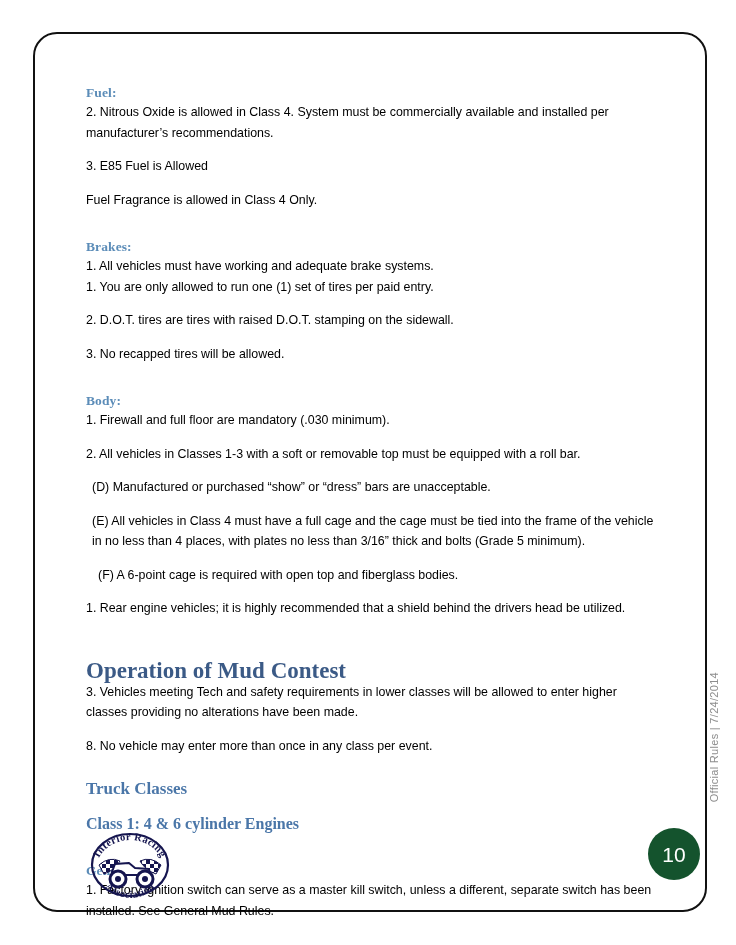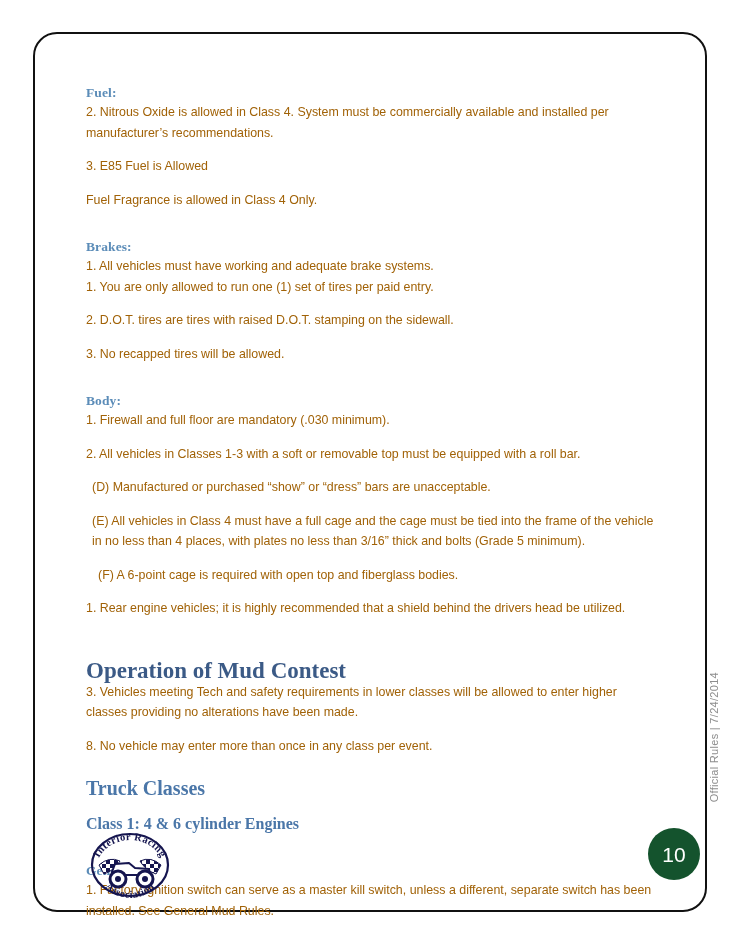--- a/index.html
+++ b/index.html
@@ -42,21 +42,21 @@
     font-family: "Liberation Serif", serif;
     font-weight: bold;
     font-size: 13.5px;
     line-height: 17px;
     margin: 0 0 1px 0;
     letter-spacing: .1px;
   }
   .sub-head.spaced { margin-top: 28px; }
 
   .para {
-    color: #a16207;
+    color: #000000;
     font-family: "Liberation Sans", sans-serif;
     font-size: 12.4px;
     line-height: 20.5px;
     margin: 0;
     text-align: left;
   }
   .para + .para { margin-top: 13px; }
   .para.tight { margin-top: 0; }
   .para.ind1 { padding-left: 6px; }
   .para.ind2 { padding-left: 12px; }
@@ -67,21 +67,21 @@
     font-weight: bold;
     font-size: 23px;
     line-height: 23px;
     margin: 0;
     padding: 0;
   }
   h2.section {
     color: #4a76a8;
     font-family: "Liberation Serif", serif;
     font-weight: bold;
-    font-size: 20px;
+    font-size: 17px;
     line-height: 21px;
     margin: 0;
     padding: 0;
   }
   h2.classhead {
     color: #4a76a8;
     font-family: "Liberation Serif", serif;
     font-weight: bold;
     font-size: 16px;
     line-height: 21px;

